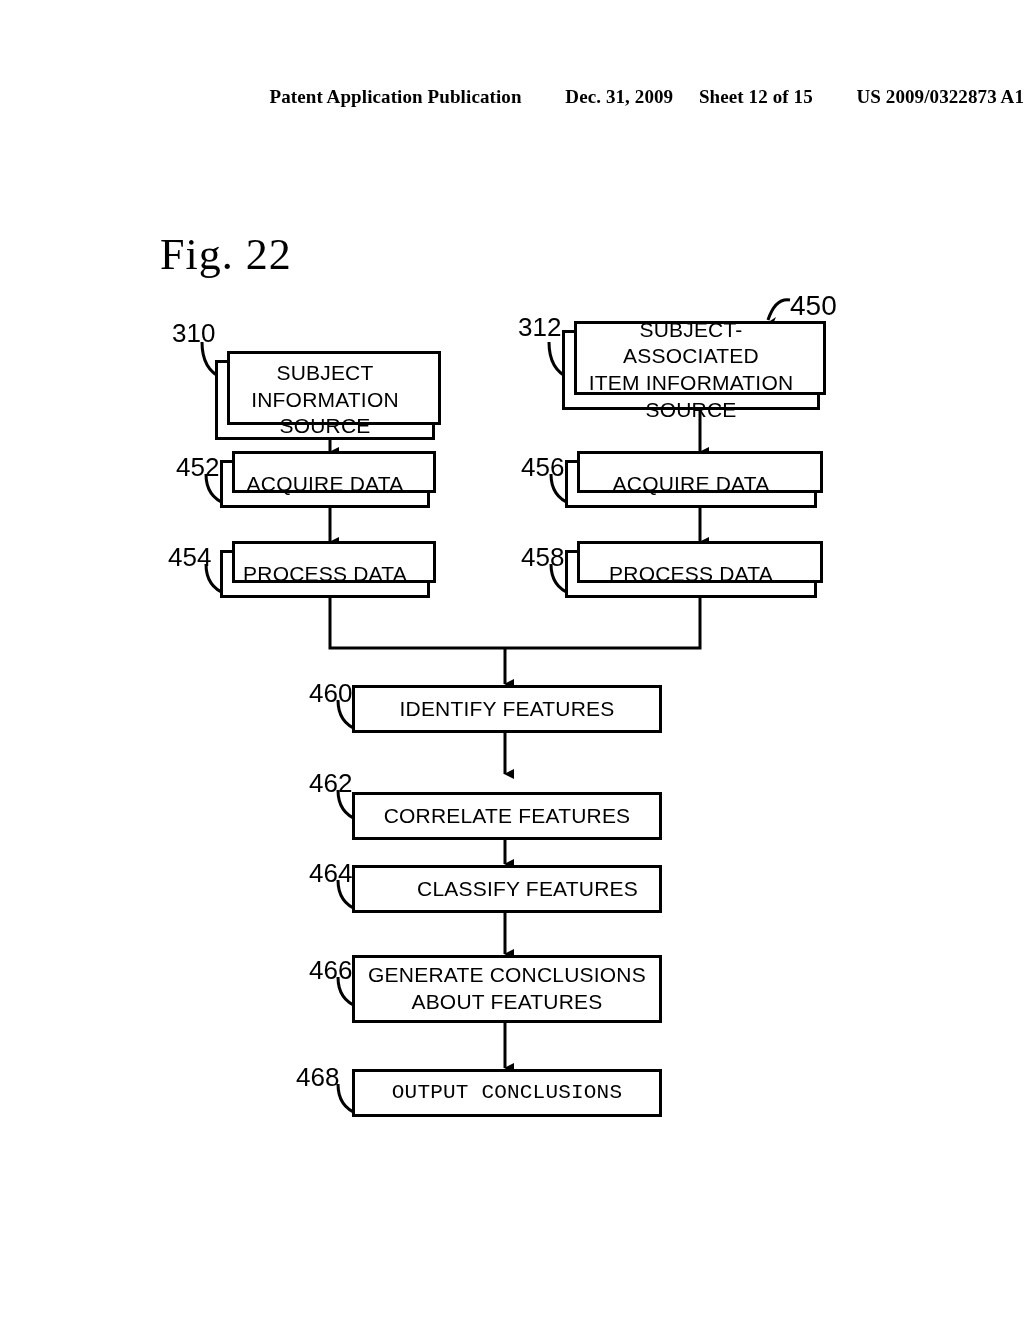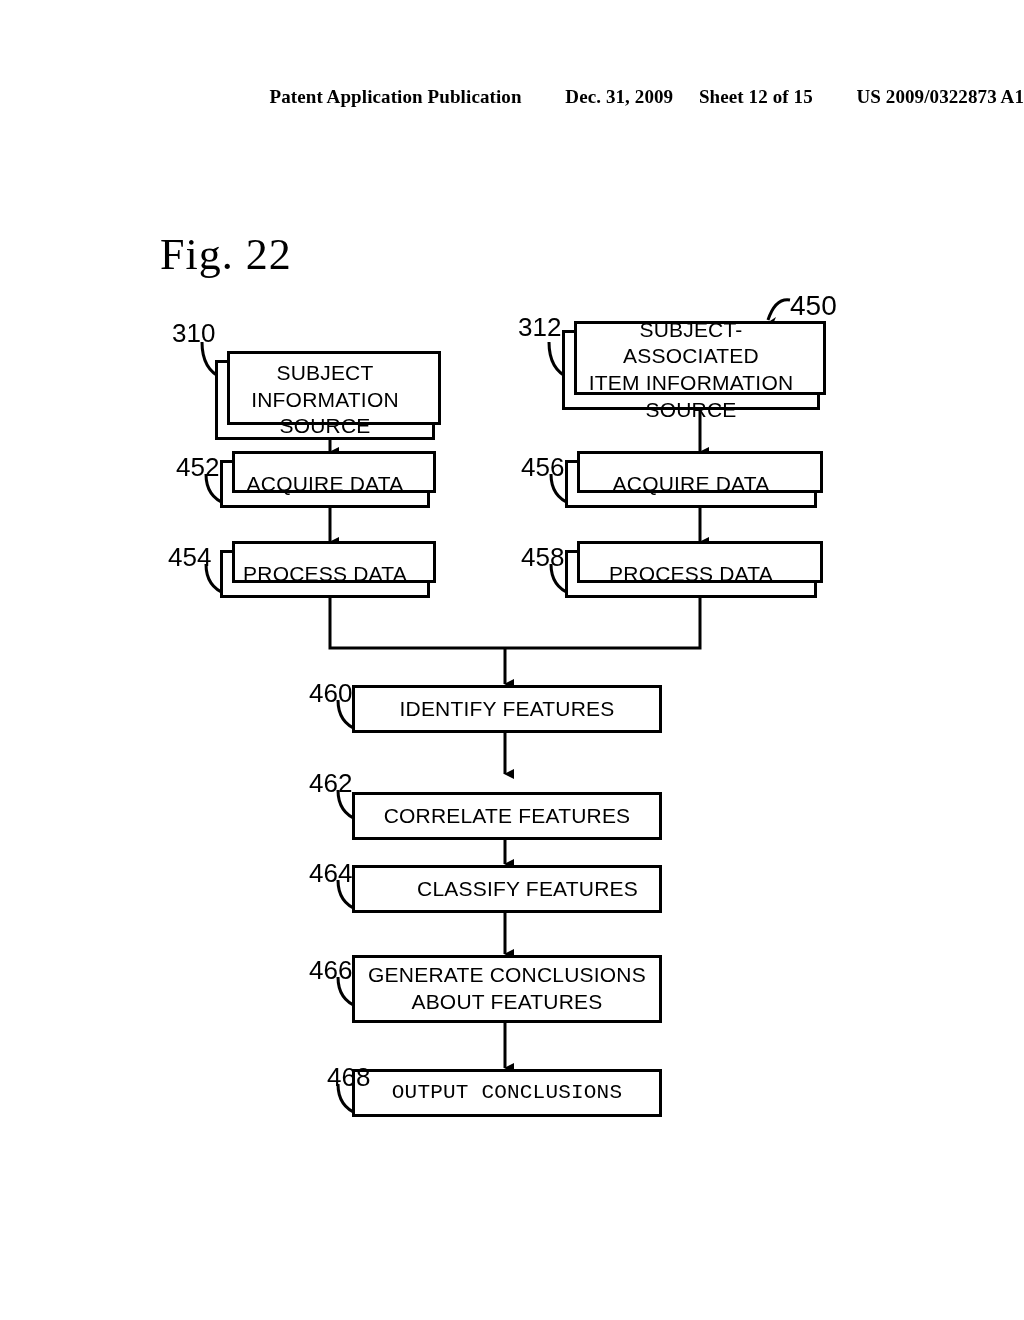--- a/index.html
+++ b/index.html
@@ -255,18 +255,18 @@
     <span class="boxlabel">GENERATE CONCLUSIONS<br>ABOUT FEATURES</span>
   </div>
   <div class="refnum" style="left:309px; top:955px;">466</div>
   <svg class="leader" style="left:332px; top:975px;" width="30" height="38" viewBox="0 0 30 38">
     <path d="M 6 2 C 6 16, 12 27, 26 32" stroke="#000" stroke-width="3" fill="none"></path>
   </svg>
 
   <div class="nodebox" style="left:352px; top:1069px; width:310px; height:48px;font-family:Liberation Mono, monospace;">
     <span class="boxlabel">OUTPUT CONCLUSIONS</span>
   </div>
-  <div class="refnum" style="left:327px; top:1062px;">468</div>
+  <div class="refnum" style="left:296px; top:1062px;">468</div>
   <svg class="leader" style="left:332px; top:1082px;" width="30" height="38" viewBox="0 0 30 38">
     <path d="M 6 2 C 6 16, 12 27, 26 32" stroke="#000" stroke-width="3" fill="none"></path>
   </svg>
 
 </div>
 
 </body></html>

